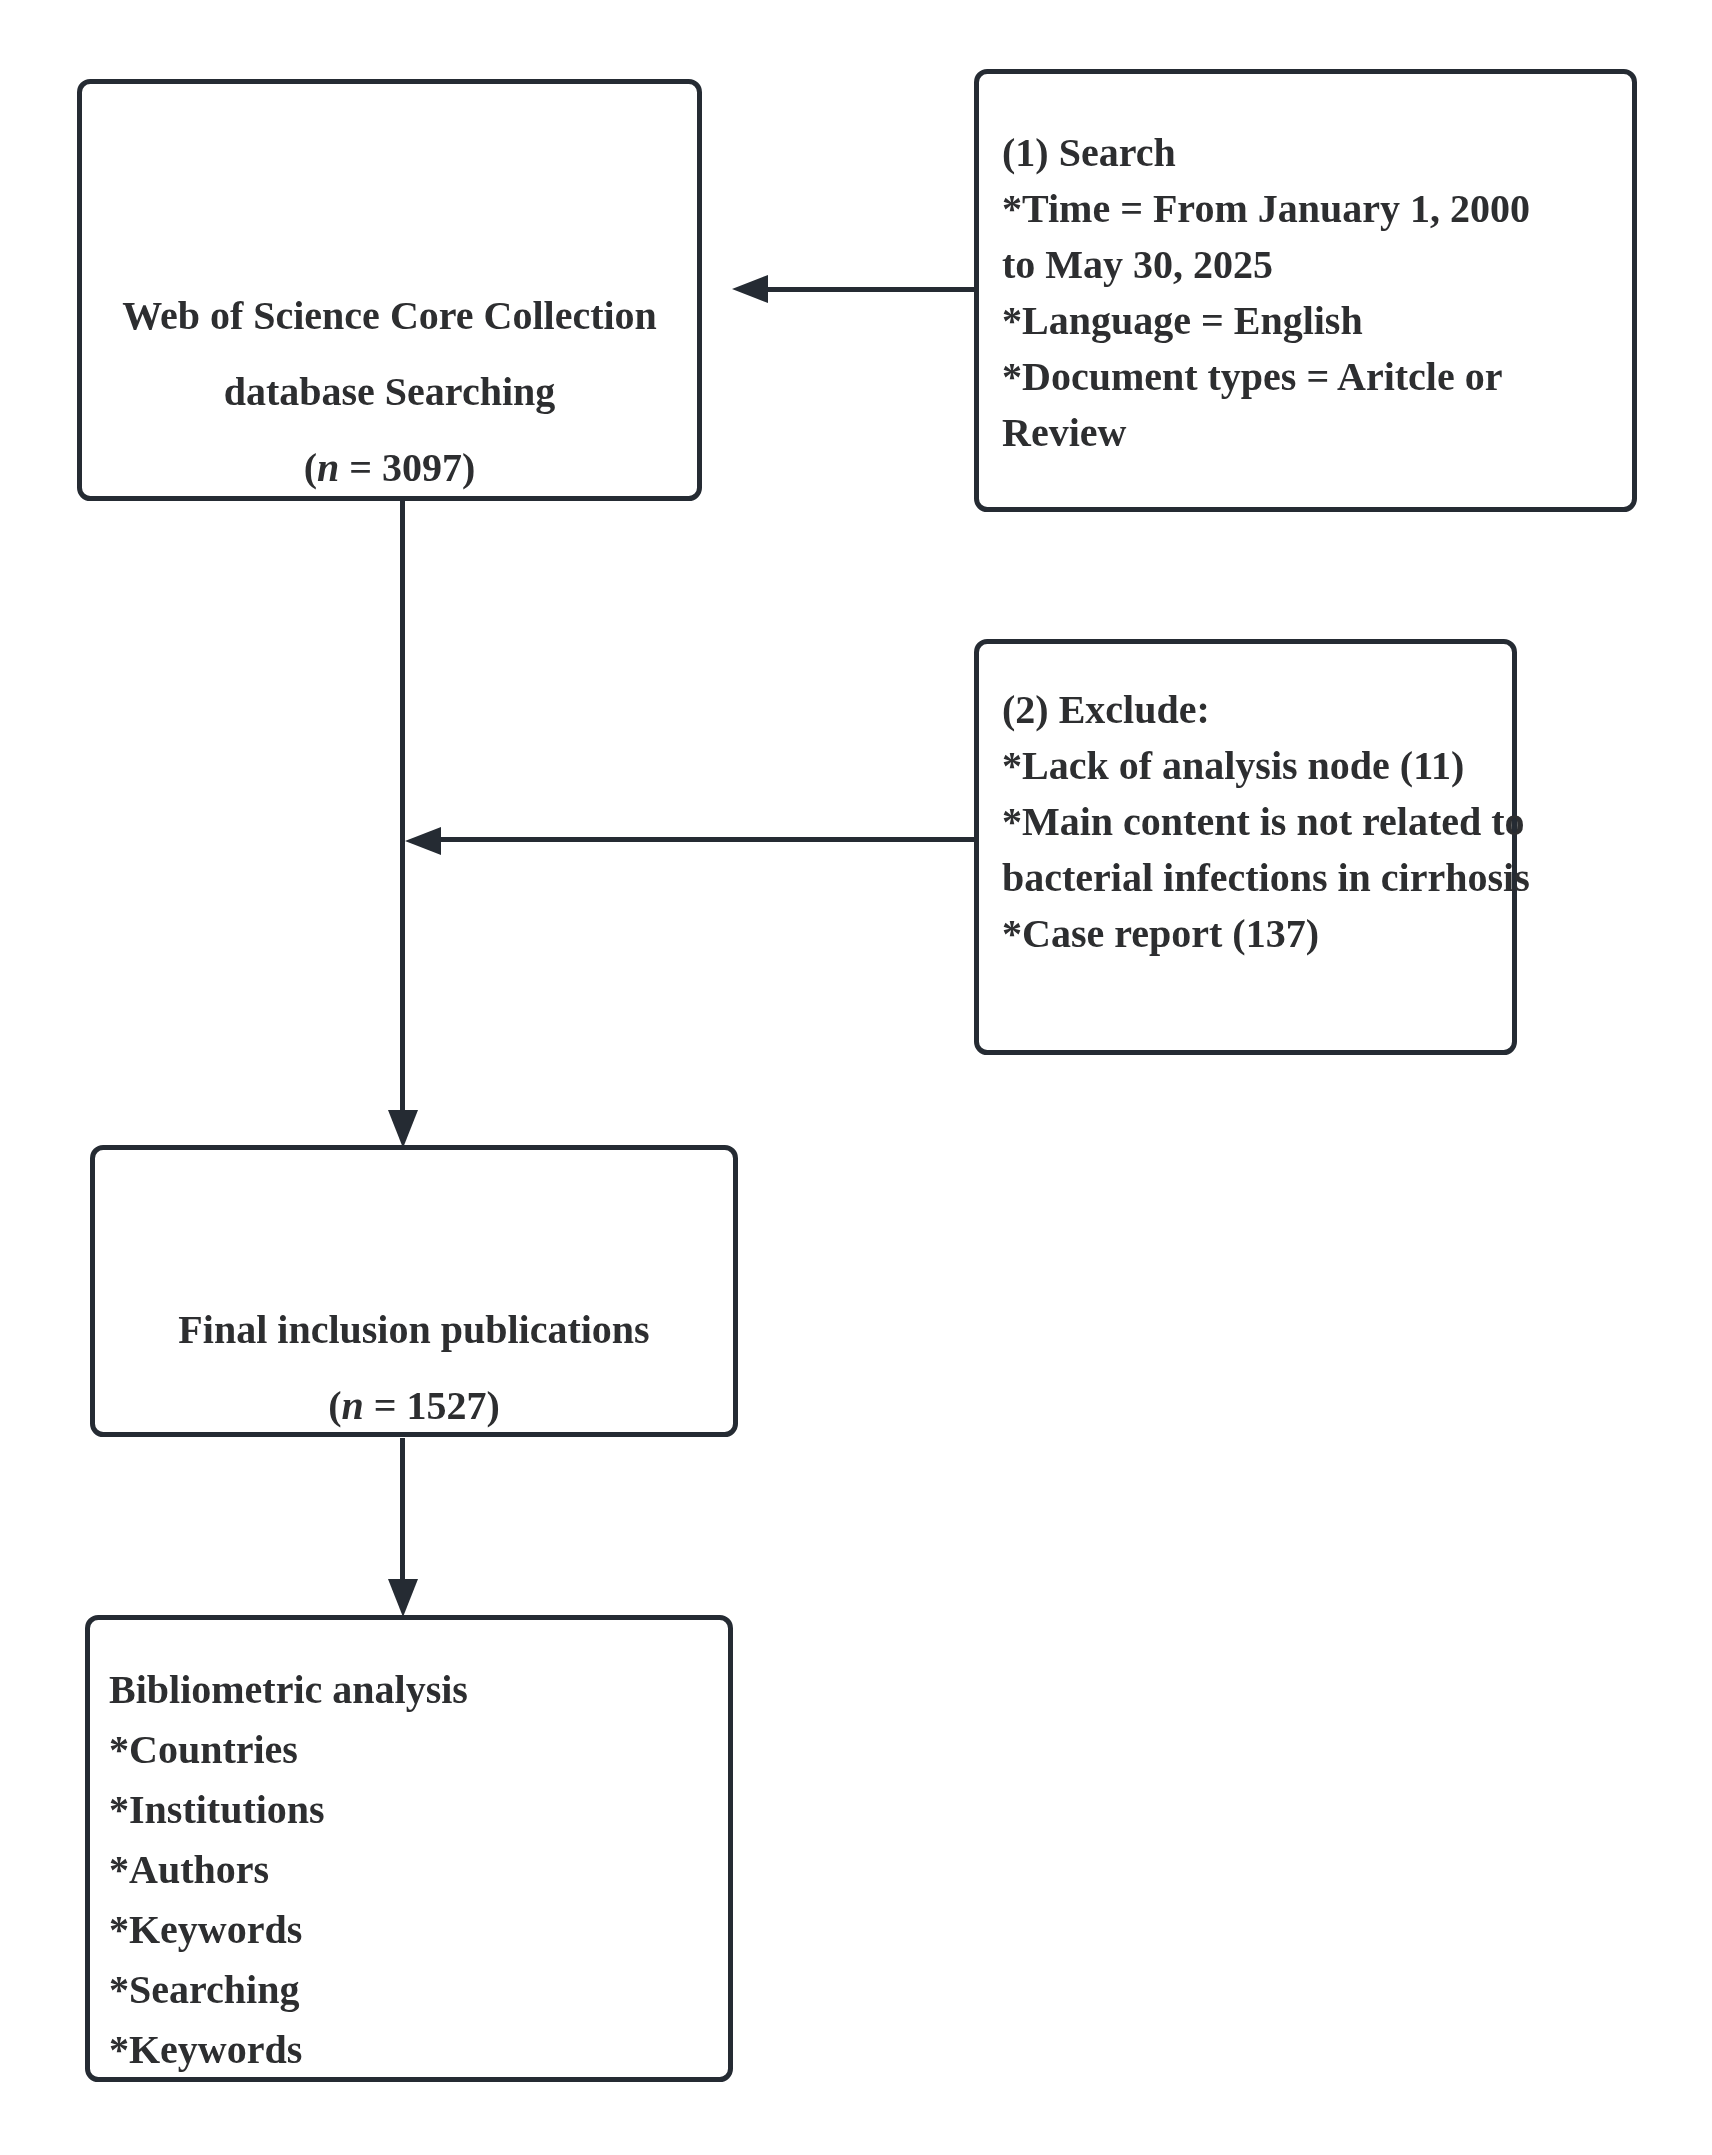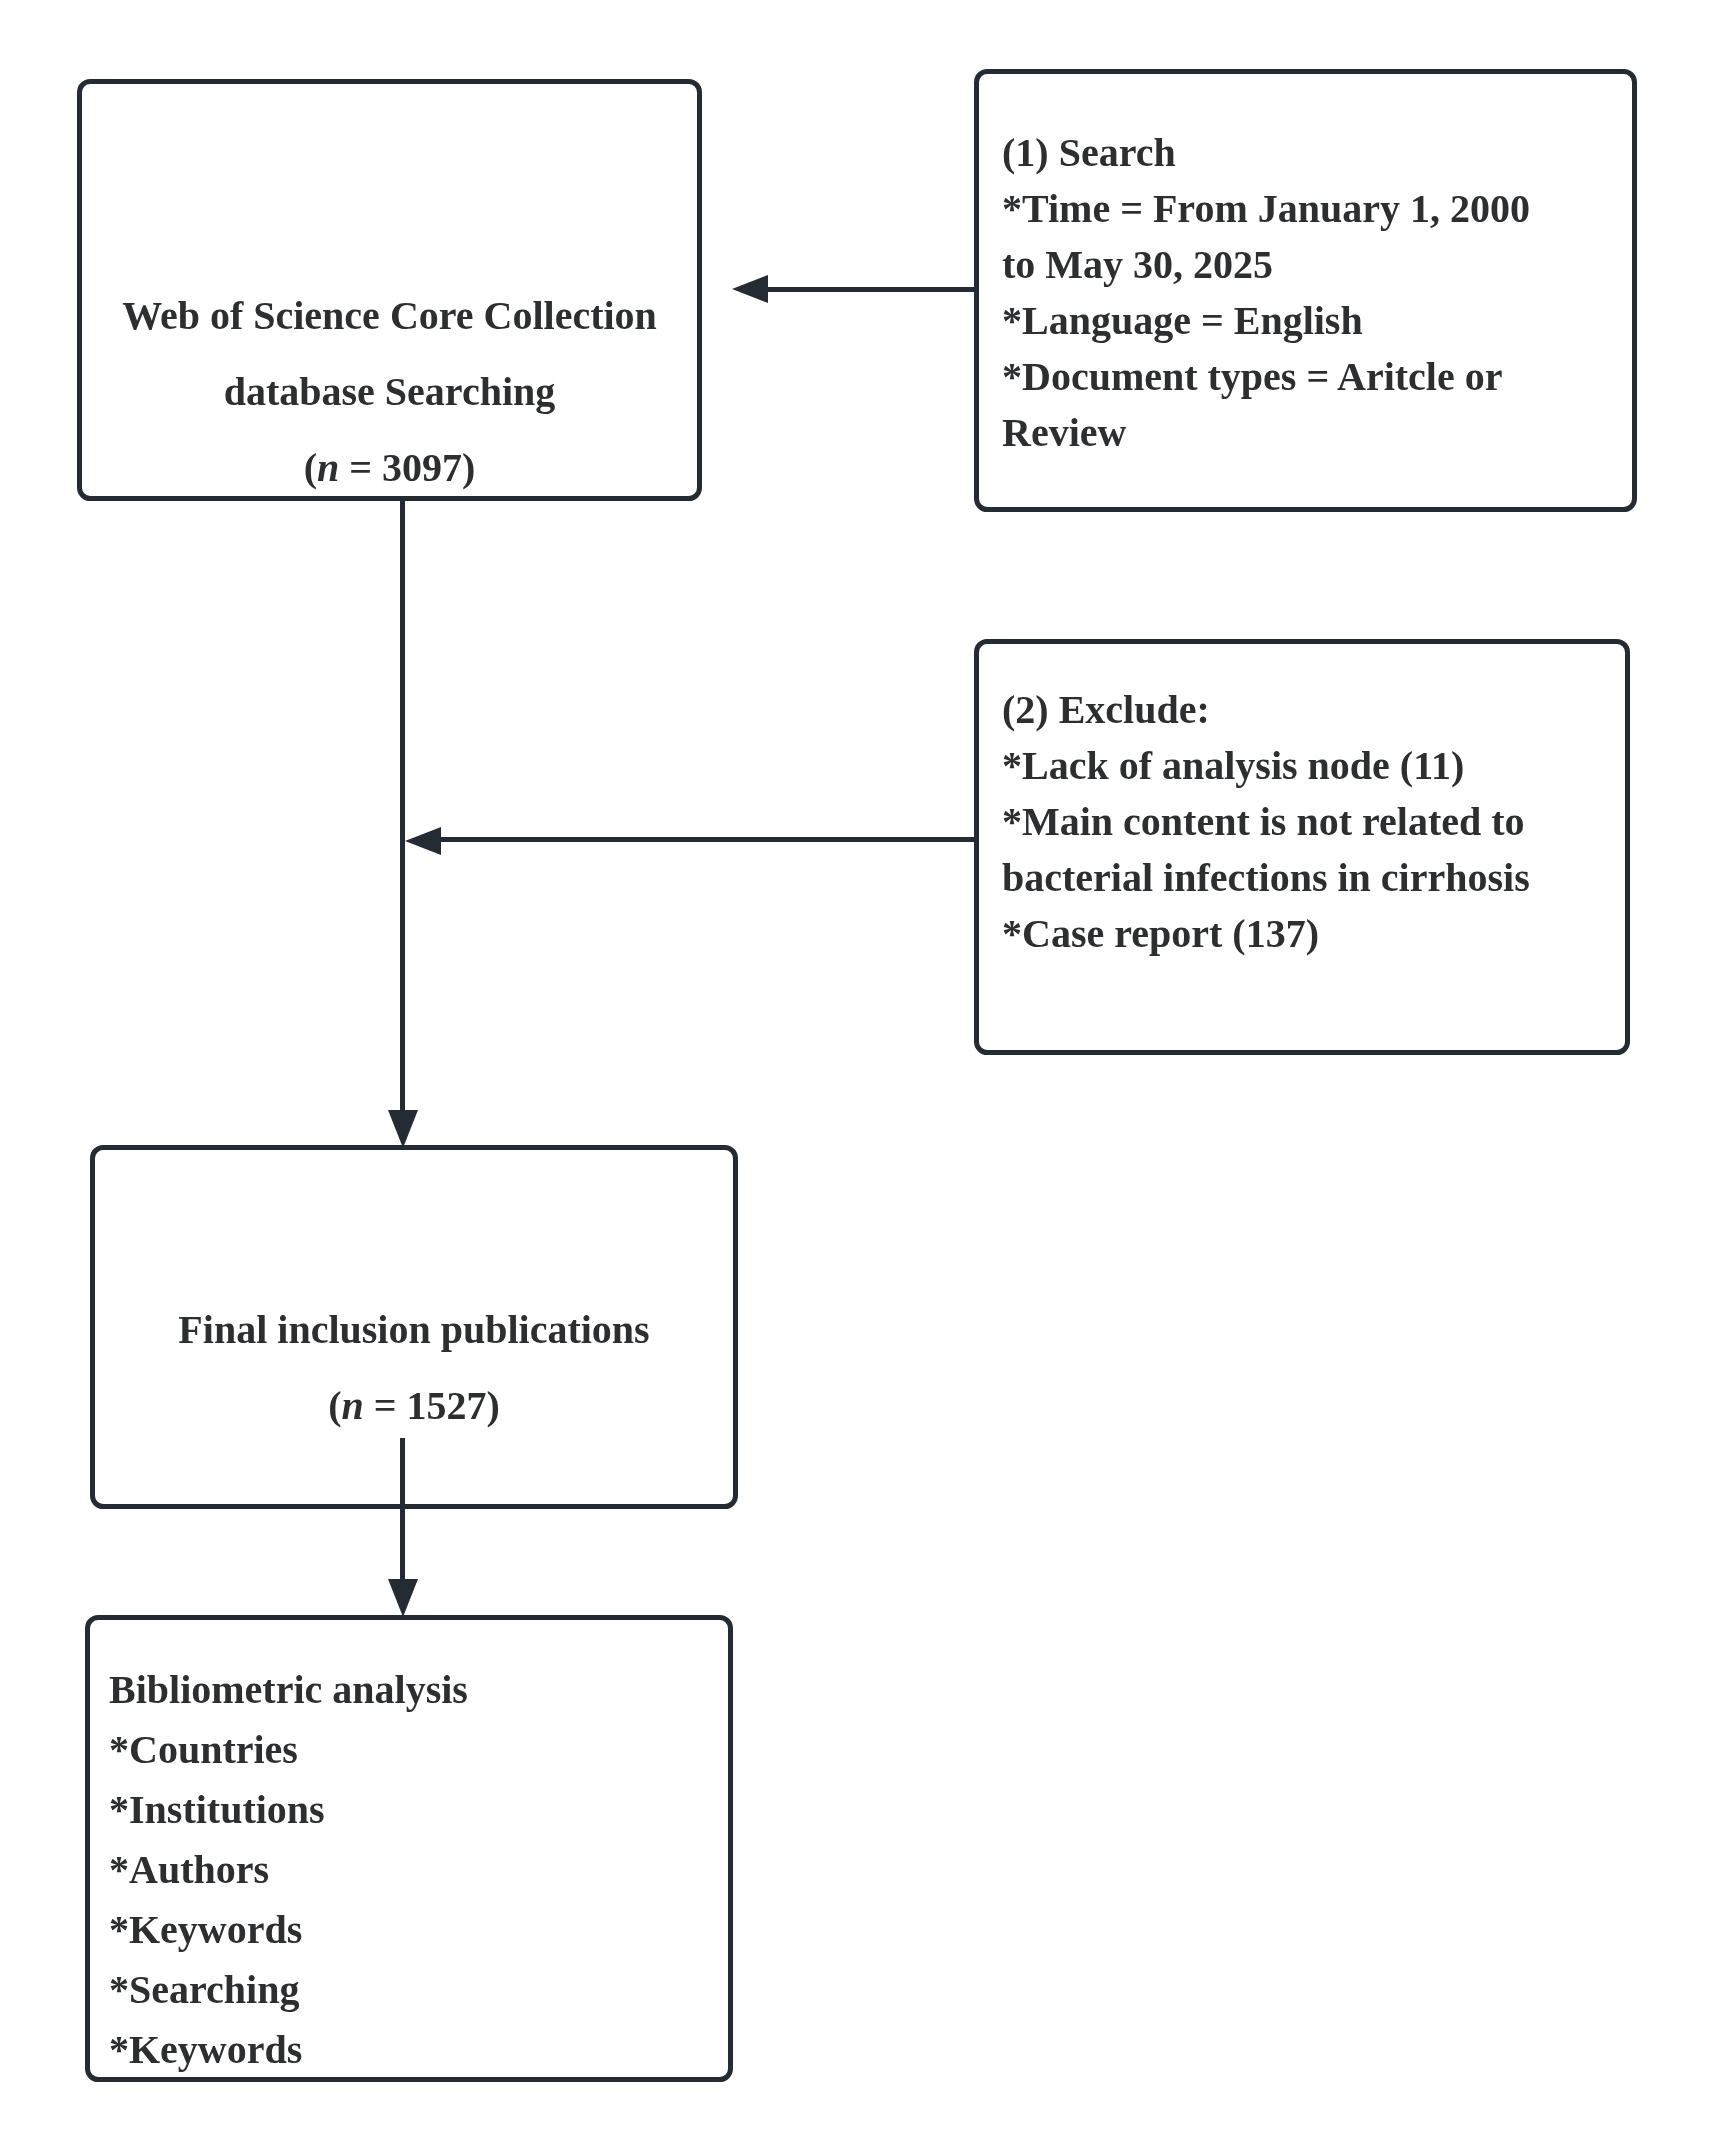--- a/index.html
+++ b/index.html
@@ -79,31 +79,31 @@
     <div class="txt lh59 pad-left" style="top:51px;">
       <div class="ln">(1) Search</div>
       <div class="ln">*Time = From January 1, 2000</div>
       <div class="ln">to May 30, 2025</div>
       <div class="ln">*Language = English</div>
       <div class="ln">*Document types = Aritcle or</div>
       <div class="ln">Review</div>
     </div>
   </div>
 
-  <div class="box" style="left:974px; top:639px; width:656px; height:416px;text-decoration:underline;">
+  <div class="box" style="left:974px; top:639px; width:543px; height:416px;text-decoration:underline;">
     <div class="txt lh59 pad-left" style="top:38px;">
       <div class="ln">(2) Exclude:</div>
       <div class="ln">*Lack of analysis node (11)</div>
       <div class="ln">*Main content is not related to</div>
       <div class="ln">bacterial infections in cirrhosis</div>
       <div class="ln">*Case report (137)</div>
     </div>
   </div>
 
-  <div class="box" style="left:90px; top:1145px; width:648px; height:364px;">
+  <div class="box" style="left:90px; top:1145px; width:648px; height:292px;">
     <div class="txt center lh80" style="top:142px;">
       <div class="ln">Final inclusion publications</div>
       <div class="ln"><span>(</span><span class="it">n</span><span> = 1527)</span></div>
     </div>
   </div>
 
   <div class="box" style="left:85px; top:1615px; width:648px; height:467px;">
     <div class="txt lh63" style="top:40px; padding-left:19px; padding-right:4px;">
       <div class="ln">Bibliometric analysis</div>
       <div class="ln">*Countries</div>

